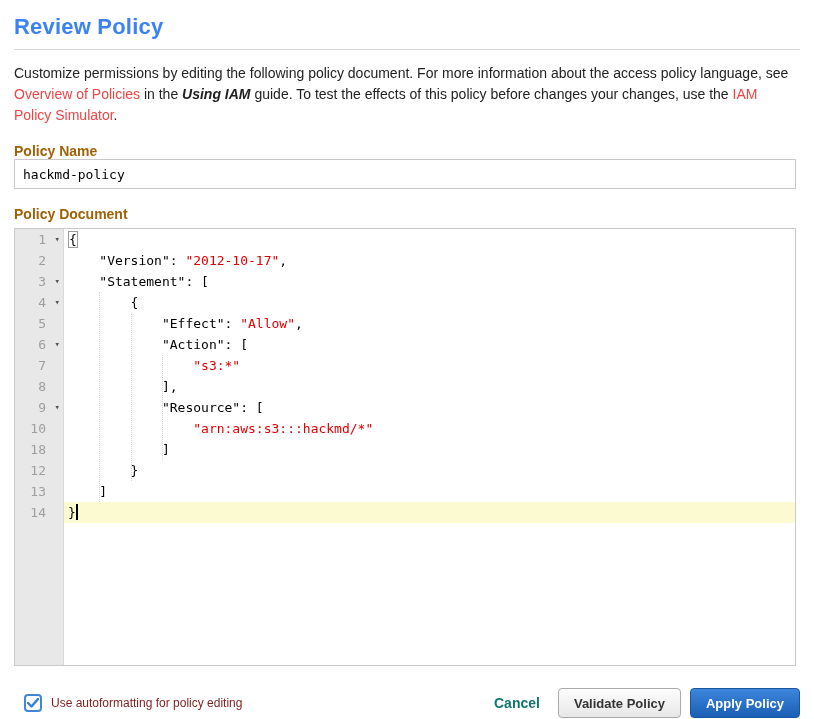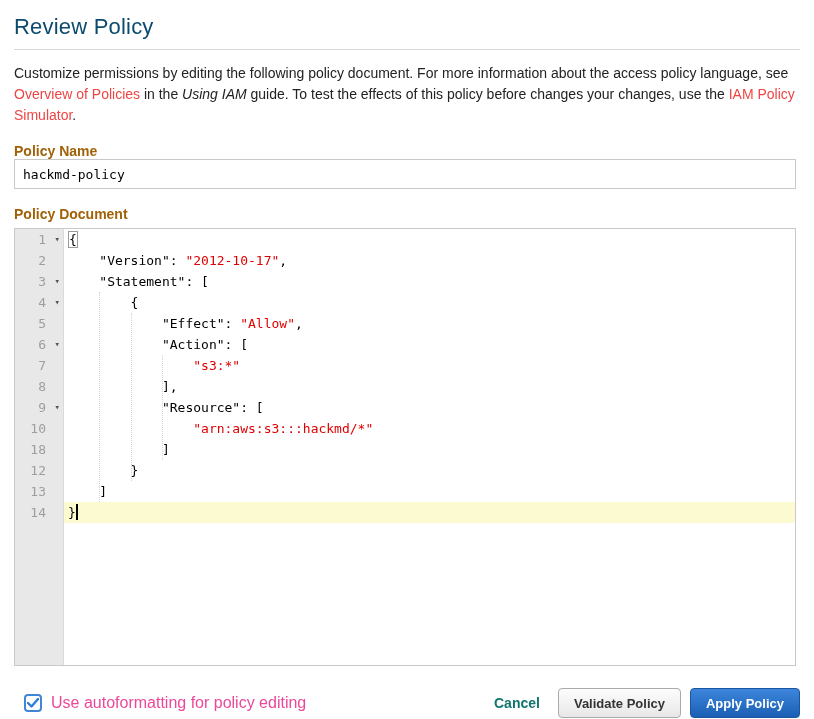--- a/index.html
+++ b/index.html
@@ -6,26 +6,26 @@
   html, body {
     width: 814px; height: 719px;
     background: #fff;
     font-family: "Liberation Sans", sans-serif;
     overflow: hidden;
   }
   .container { padding: 0 14px; }
 
   
   .page-header { padding-top: 14px; border-bottom: 1px solid #d8d8d8; padding-bottom: 9px; }
-  .page-header h1 { font-size: 22px; font-weight: 400; color: #0c4a6e; letter-spacing: 0.2px; }
+  .page-header h1 { font-size: 22px; font-weight: 700; color: #3b82f6; letter-spacing: 0.2px; }
 
   
   .intro { margin-top: 13px; font-size: 14px; line-height: 21px; color: #222; width: 784px; }
   .intro a { color: #ef4444; text-decoration: none; }
-  .intro .em { font-style: italic; }
+  .intro .em { font-style: italic; font-weight: bold; }
 
   
   .field-label { margin-top: 17px; font-size: 14px; font-weight: bold; color: #a16207; }
 
   
   .name-input {
     display: block; margin-top: 0; width: 782px; height: 30px;
     border: 1px solid #c9c9c9; border-radius: 0;
     font-family: "DejaVu Sans Mono", monospace; font-size: 13px; color: #000;
     padding: 0 8px; background: #fff; outline: none;
@@ -55,21 +55,21 @@
   .indent-guide { position: absolute; width: 0; border-left: 1px dotted #d2d2d2; z-index: 0; }
 
   
   .footer { margin-top: 22px; display: flex; align-items: center; justify-content: space-between; }
   .autoformat { display: flex; align-items: center; margin-left: 10px; }
   .checkbox {
     width: 18px; height: 18px; border: 2px solid #3f87d6; border-radius: 4px;
     background: #fff; display: flex; align-items: center; justify-content: center;
     cursor: pointer; flex: none;
   }
-  .autoformat-label { font-size: 16px; color: #ec4899; margin-left: 9px; }
+  .autoformat-label { font-size: 12px; color: #7f1d1d; margin-left: 9px; }
   .actions { display: flex; align-items: center; }
   .cancel-link { color: #0f766e; font-weight: bold; font-size: 14px; text-decoration: none; margin-right: 18px; cursor: pointer; }
   .btn {
     font-family: "Liberation Sans", sans-serif;
     font-size: 13px; font-weight: bold; height: 30px; padding: 0 15px;
     border-radius: 4px; cursor: pointer;
   }
   .btn-default {
     background: linear-gradient(#fdfdfd, #e7e7e7);
     border: 1px solid #aaa; color: #333; margin-right: 9px;

